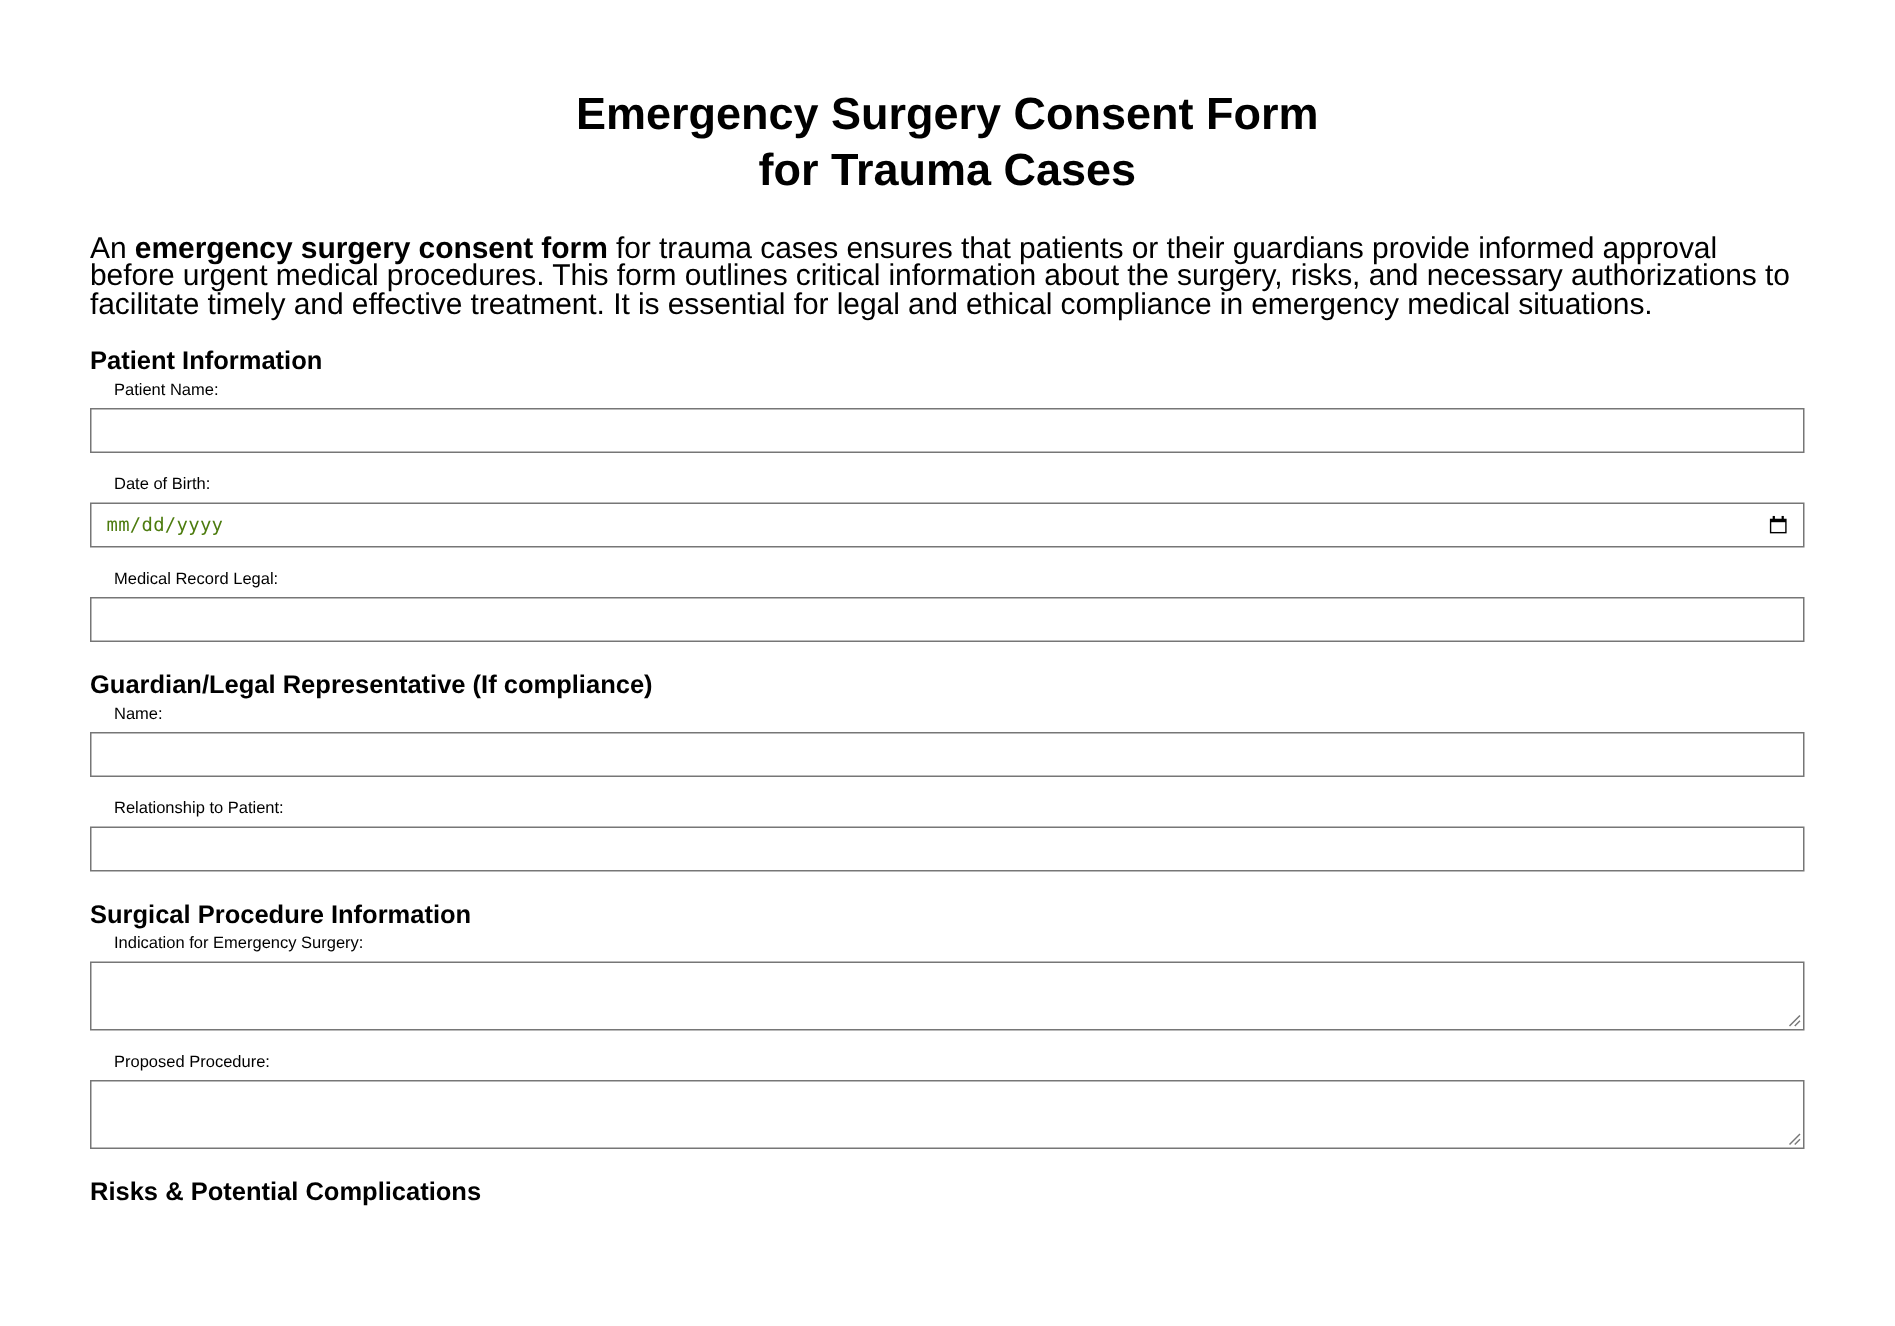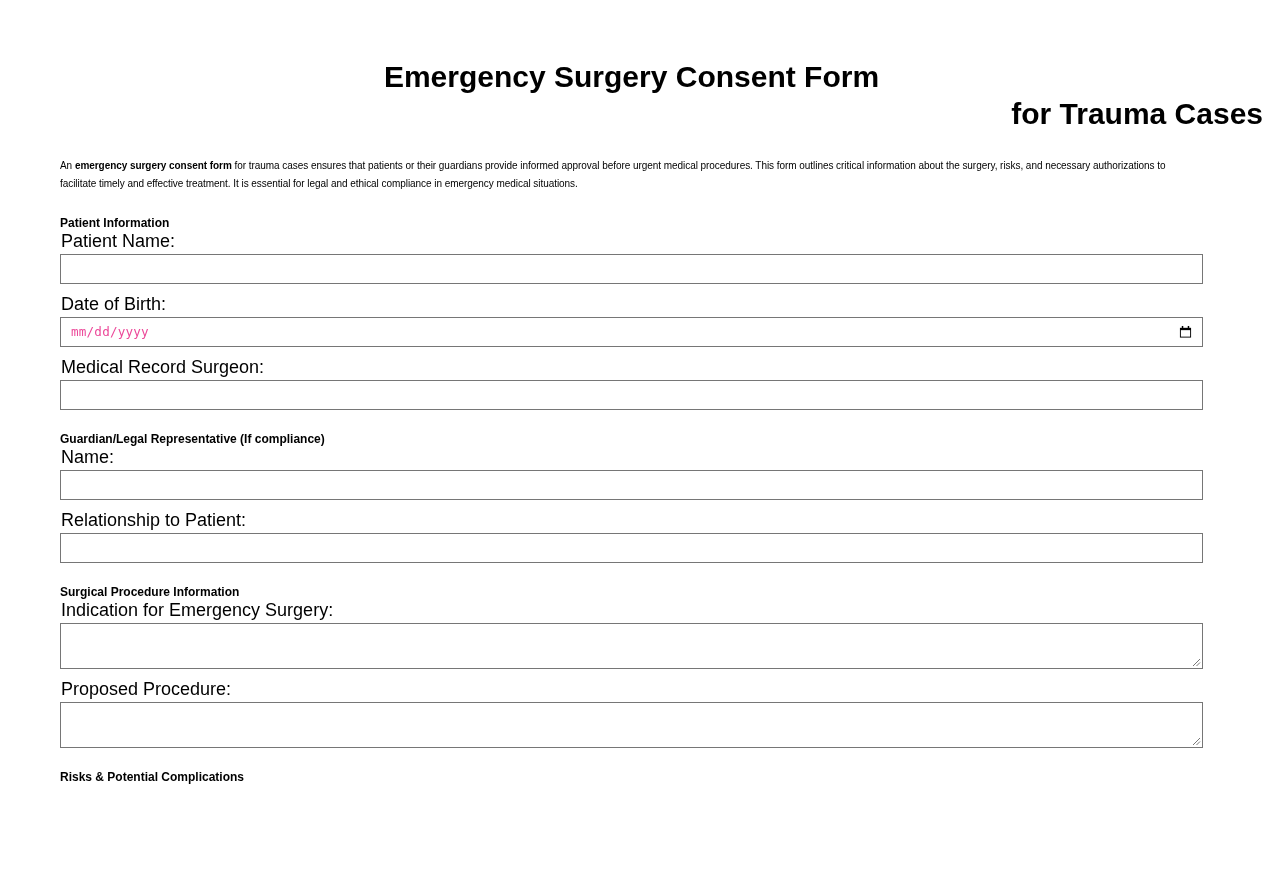--- a/index.html
+++ b/index.html
@@ -24,50 +24,50 @@
   
   .doc-title {
     text-align: center;
     font-size: 30px;
     font-weight: bold;
     line-height: 37px;
     margin: 0;
     padding-top: 58px;
     letter-spacing: 0px;
   }
-  .doc-title .line2 { display: block; text-align: right; }
+  .doc-title .line2 { display: block; }
 
   
   .content {
     padding: 0 60px 0 60px;
     margin-top: 25px;
   }
 
   .intro {
-    font-size: 10px;
+    font-size: 20px;
     line-height: 18.3px;
     margin: 0;
     text-align: left;
     letter-spacing: -0.05px;
   }
   .intro b { font-weight: bold; }
 
   
   .section-heading {
-    font-size: 12px;
+    font-size: 17px;
     font-weight: bold;
     line-height: 18px;
     margin: 0;
     padding-top: 20px;
   }
 
   .field-label {
-    font-size: 18px;
+    font-size: 11px;
     line-height: 18px;
-    margin: 1px;
+    margin: 16px;
     padding-top: 0px;
   }
 
   
   .text-input {
     display: block;
     width: 1143px;
     height: 30px;
     margin-top: 3px;
     border: 1px solid #767676;
@@ -85,21 +85,21 @@
     height: 30px;
     margin-top: 3px;
     border: 1px solid #767676;
     background: #ffffff;
     display: flex;
     align-items: center;
   }
   .date-placeholder {
     font-family: "DejaVu Sans Mono", monospace;
     font-size: 12.6px;
-    color: #ec4899;
+    color: #4d7c0f;
     padding-left: 10px;
     letter-spacing: 0.2px;
     white-space: pre;
   }
   .calendar-icon {
     position: absolute;
     right: 10px;
     top: 50%;
     transform: translateY(-50%);
     width: 13px;
@@ -166,21 +166,21 @@
         <svg class="calendar-icon" viewBox="0 0 14 14">
           <rect x="1" y="2.5" width="12" height="10.5" fill="#000000"></rect>
           <rect x="2" y="5" width="10" height="7" fill="#ffffff"></rect>
           <rect x="3" y="0.5" width="1.6" height="3" fill="#000000"></rect>
           <rect x="9.4" y="0.5" width="1.6" height="3" fill="#000000"></rect>
         </svg>
       </div>
     </div>
 
     <div class="field-block">
-      <label class="field-label">Medical Record Surgeon:</label>
+      <label class="field-label">Medical Record Legal:</label>
       <input class="text-input" type="text" value="" style="">
     </div>
 
     <h2 class="section-heading">Guardian/Legal Representative (If compliance)</h2>
 
     <div class="field-block first">
       <label class="field-label">Name:</label>
       <input class="text-input" type="text" value="" style="">
     </div>
 

